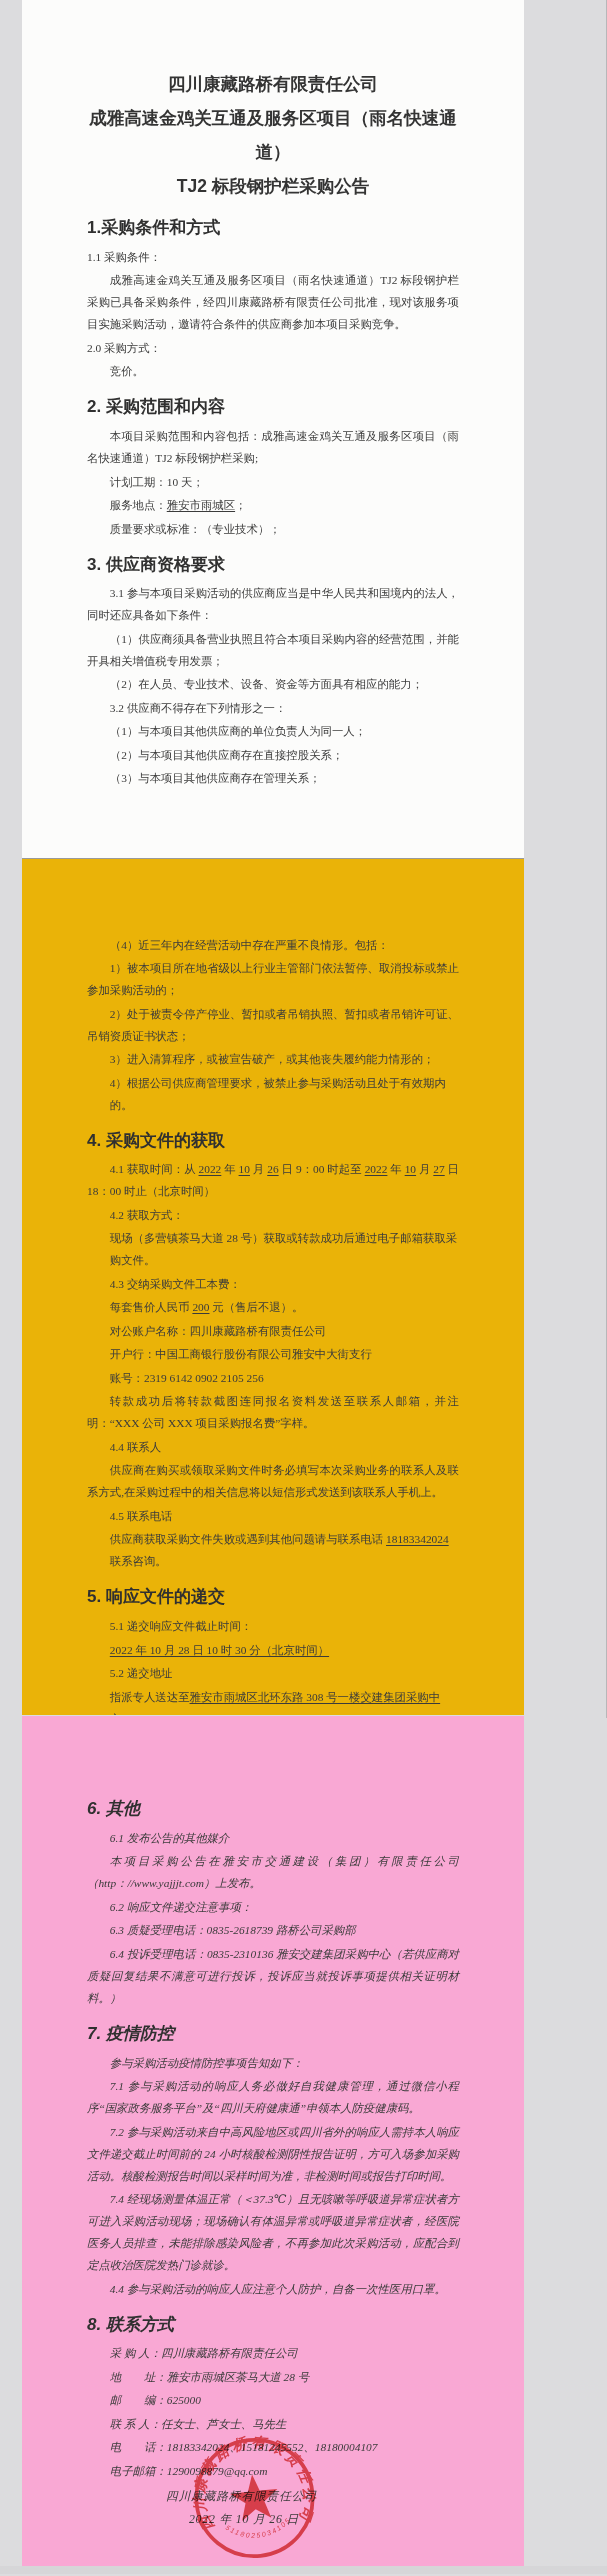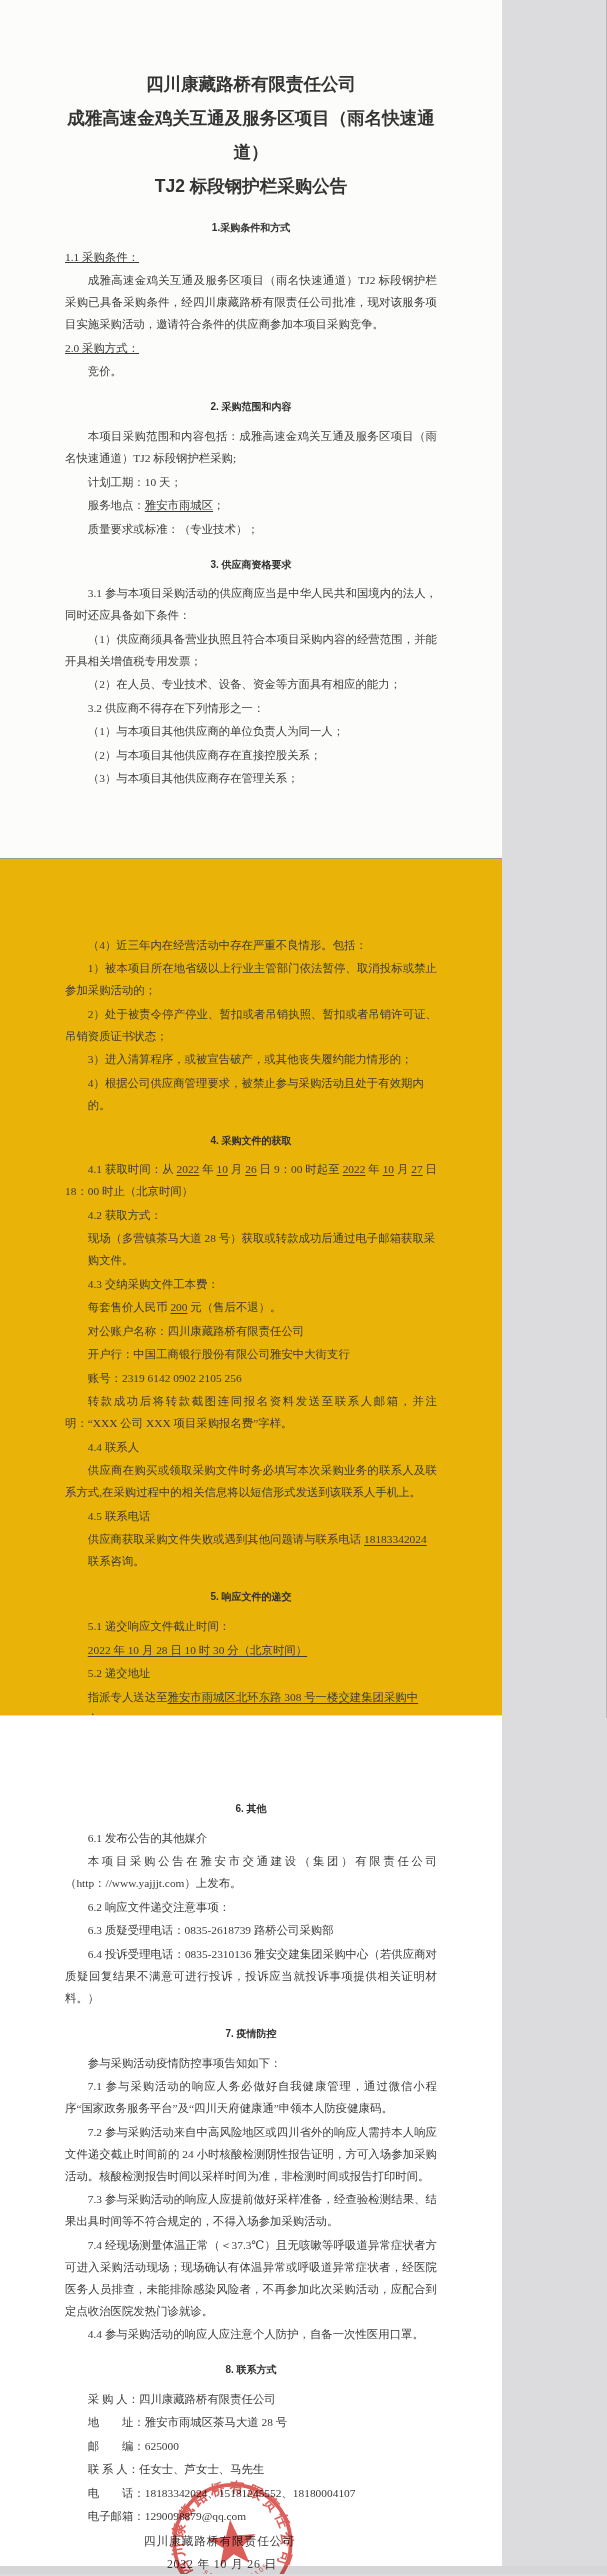--- a/index.html
+++ b/index.html
@@ -9,39 +9,40 @@
     font-family:"Liberation Serif","DejaVu Serif",serif;
     color:#3b3b3b;
   }
   .doc{position:relative;width:607px;}
   .page{
     position:relative;
     width:502px;
     box-sizing:border-box;
     padding:67px 65px 8px 65px;
     overflow:hidden;
+    margin-left:22px;
   }
   .page1{height:859px;background:#fcfcfb;border-bottom:1.5px solid #9a9a9a;}
   .page2{height:857px;background:#eab308;border-bottom:0.8px solid #dddddf;padding-top:73px;}
-  .page3{height:850px;background:#ffffff;padding-top:68px;overflow:visible;}
+  .page3{height:850px;background:#f9a8d4;padding-top:68px;overflow:visible;font-style:italic;}
   .bottom-strip{height:7.6px;background:#d6d6d8;}
   .edge-line{position:absolute;top:0;right:0;width:1.5px;height:1718px;background:#b7b7b9;}
 
   .blk{font-size:11.4px;line-height:22px;margin:1.5px 0;}
   .title{
     font-family:"Liberation Sans","DejaVu Sans",sans-serif;
     font-weight:bold;font-size:17.5px;line-height:34px;
     text-align:center;color:#343434;margin:0;
   }
   .h2{
     font-family:"Liberation Sans","DejaVu Sans",sans-serif;
-    font-weight:bold;font-size:10px;line-height:23px;
-    color:#303030;margin:13px 0 6.8px 0;text-align:center;
+    font-weight:bold;font-size:17px;line-height:23px;
+    color:#303030;margin:13px 0 6.8px 0;
   }
-  .label{margin-left:0;text-decoration:underline;}
+  .label{margin-left:0;}
   .para{text-indent:2em;text-align:justify;}
   .item{padding-left:2em;}
   .ul{text-decoration:underline;text-underline-offset:2.3px;}
 
   .signature{
     position:relative;
     width:213px;
     margin:3px 142px 0 auto;
     text-align:right;
     font-size:11.8px;line-height:23px;
@@ -129,21 +130,20 @@
     <div class="blk h2"><span>6. 其他</span></div>
       <div class="blk item"><span>6.1 发布公告的其他媒介</span></div>
       <div class="blk para"><span>本项目采购公告在雅安市交通建设（集团）有限责任公司（http：//www.yajjjt.com）上发布。</span></div>
       <div class="blk item"><span>6.2 响应文件递交注意事项：</span></div>
       <div class="blk item"><span>6.3 质疑受理电话：0835-2618739 路桥公司采购部</span></div>
       <div class="blk para"><span>6.4 投诉受理电话：0835-2310136 雅安交建集团采购中心（若供应商对质疑回复结果不满意可进行投诉，投诉应当就投诉事项提供相关证明材料。）</span></div>
       <div class="blk h2"><span>7. 疫情防控</span></div>
       <div class="blk item"><span>参与采购活动疫情防控事项告知如下：</span></div>
       <div class="blk para"><span>7.1 参与采购活动的响应人务必做好自我健康管理，通过微信小程序“国家政务服务平台”及“四川天府健康通”申领本人防疫健康码。</span></div>
       <div class="blk para"><span>7.2 参与采购活动来自中高风险地区或四川省外的响应人需持本人响应文件递交截止时间前的 24 小时核酸检测阴性报告证明，方可入场参加采购活动。核酸检测报告时间以采样时间为准，非检测时间或报告打印时间。</span></div>
-      <div class="blk para"><span>7.3 参与采购活动的响应人应提前做好采样准备，经查验检测结果、结果出具时间等不符合规定的，不得入场参加采购活动。</span></div>
       <div class="blk para"><span>7.4 经现场测量体温正常（＜37.3℃）且无咳嗽等呼吸道异常症状者方可进入采购活动现场；现场确认有体温异常或呼吸道异常症状者，经医院医务人员排查，未能排除感染风险者，不再参加此次采购活动，应配合到定点收治医院发热门诊就诊。</span></div>
       <div class="blk para"><span>4.4 参与采购活动的响应人应注意个人防护，自备一次性医用口罩。</span></div>
       <div class="blk h2"><span>8. 联系方式</span></div>
       <div class="blk item"><span>采 购 人：四川康藏路桥有限责任公司</span></div>
       <div class="blk item"><span>地　　址：雅安市雨城区茶马大道 28 号</span></div>
       <div class="blk item"><span>邮　　编：625000</span></div>
       <div class="blk item"><span>联 系 人：任女士、芦女士、马先生</span></div>
       <div class="blk item"><span>电　　话：18183342024、15181245552、18180004107</span></div>
       <div class="blk item"><span>电子邮箱：1290098879@qq.com</span></div>
       <div class="signature" id="signature">

